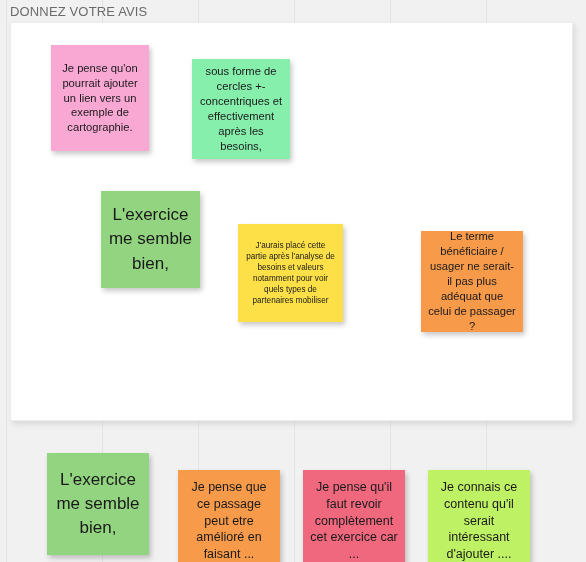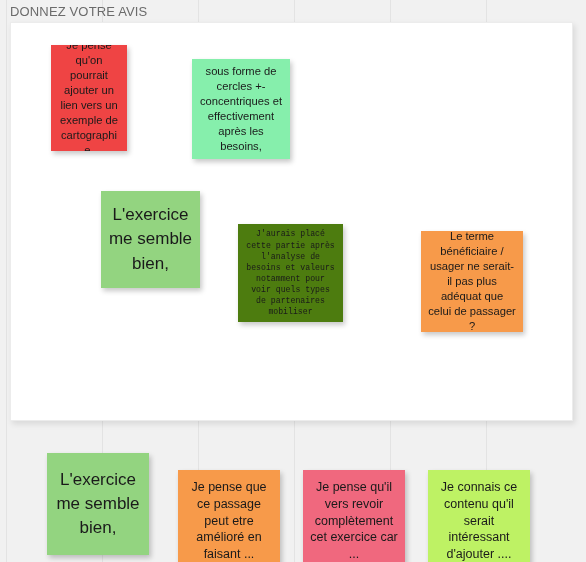--- a/index.html
+++ b/index.html
@@ -95,42 +95,42 @@
 
 <div id="grid-background"></div>
 
 <div id="board-header">
   <div id="board-title">DONNEZ VOTRE AVIS</div>
 </div>
 
 <div id="canvas-card"></div>
 
 <div id="canvas-notes-layer">
-    <div class="sticky t-md note-inner" style="left: 51px; top: 45px; width: 76px; height: 106px; background: #ef4444;">
+    <div class="sticky t-md note-inner" style="left: 51px; top: 45px; width: 98px; height: 106px; background: #f9a8d4;">
       <span>Je pense qu'on pourrait ajouter un lien vers un exemple de cartographie.</span>
     </div>
     <div class="sticky t-md note-inner" style="left: 192px; top: 59px; width: 98px; height: 100px; background: #86efac;">
       <span>sous forme de cercles +- concentriques et effectivement après les besoins,</span>
     </div>
     <div class="sticky t-lg note-inner" style="left: 101px; top: 191px; width: 99px; height: 97px; background: rgb(147, 212, 128);">
       <span>L'exercice me semble bien,</span>
     </div>
-    <div class="sticky t-sm note-inner" style="left: 238px; top: 224px; width: 105px; height: 98px; background: #4d7c0f; font-family: Liberation Mono, monospace;">
+    <div class="sticky t-sm note-inner" style="left: 238px; top: 224px; width: 105px; height: 98px; background: #fde047;">
       <span>J'aurais placé cette partie après l'analyse de besoins et valeurs notamment pour voir quels types de partenaires mobiliser</span>
     </div>
     <div class="sticky t-md note-inner" style="left: 381px; top: 231px; width: 102px; height: 101px; background: rgb(247, 154, 74); margin-left: 40px;">
       <span>Le terme bénéficiaire / usager ne serait-il pas plus adéquat que celui de passager ?</span>
     </div>
   </div>
 <div id="bottom-notes-layer">
     <div class="sticky t-lg note-outer" style="left: 47px; top: 453px; width: 102px; height: 102px; background: rgb(147, 212, 128);">
       <span>L'exercice me semble bien,</span>
     </div>
     <div class="sticky t-bt note-outer" style="left: 178px; top: 453px; width: 102px; height: 102px; background: rgb(247, 154, 74);">
       <span>Je pense que ce passage peut etre amélioré en faisant ...</span>
     </div>
     <div class="sticky t-bt note-outer" style="left: 303px; top: 453px; width: 102px; height: 102px; background: rgb(240, 104, 126);">
-      <span>Je pense qu'il vers revoir complètement cet exercice car ...</span>
+      <span>Je pense qu'il faut revoir complètement cet exercice car ...</span>
     </div>
     <div class="sticky t-bt note-outer" style="left: 428px; top: 453px; width: 102px; height: 102px; background: #bef264;">
       <span>Je connais ce contenu qu'il serait intéressant d'ajouter ....</span>
     </div>
   </div>
 
 </body></html>

